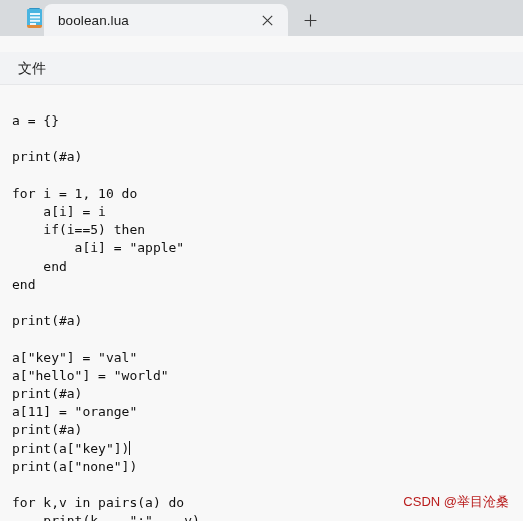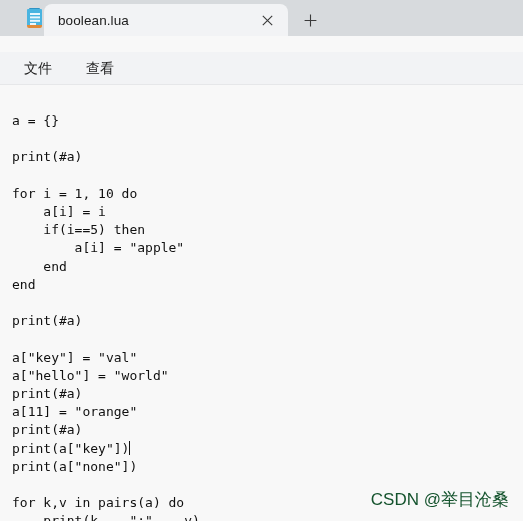--- a/index.html
+++ b/index.html
@@ -130,21 +130,21 @@
   }
   .newtab svg { display: block; }
 
   
   .menubar {
     flex: 0 0 auto;
     height: 33px;
     background: #f2f3f5;
     display: flex;
     align-items: center;
-    padding-left: 14px;
+    padding-left: 8px;
     border-bottom: 1px solid #e6e7e9;
     box-sizing: border-box;
   }
   .menu-item {
     font-size: 14px;
     color: #1c1c1c;
     padding: 4px 10px;
     margin-right: 14px;
     border-radius: 4px;
     cursor: pointer;
@@ -179,22 +179,22 @@
     background: #101010;
     vertical-align: -2px;
     margin-left: -0.5px;
   }
 
   
   .watermark {
     position: absolute;
     right: 14px;
     bottom: 10px;
-    font-size: 17px;
-    color: #14532d;
+    font-size: 13px;
+    color: #b91c1c;
     font-family: "Liberation Sans", sans-serif;
     white-space: nowrap;
     user-select: none;
   }
 </style>
 </head>
 <body>
 
 <div id="app">
 
@@ -218,21 +218,20 @@
     <div class="newtab">
       <svg width="13" height="13" viewBox="0 0 13 13" aria-hidden="true">
         <path d="M6.5 0.6 V12.4 M0.6 6.5 H12.4" stroke="#3a3a3a" stroke-width="1.1" fill="none"></path>
       </svg>
     </div>
 
   </div>
 
   <div class="menubar">
     <div class="menu-item">文件</div>
-    <div class="menu-item">查看</div>
   </div>
 
   <div class="editor">
     <div class="code"><span>a = {}
 
 print(#a)
 
 for i = 1, 10 do
     a[i] = i
     if(i==5) then

